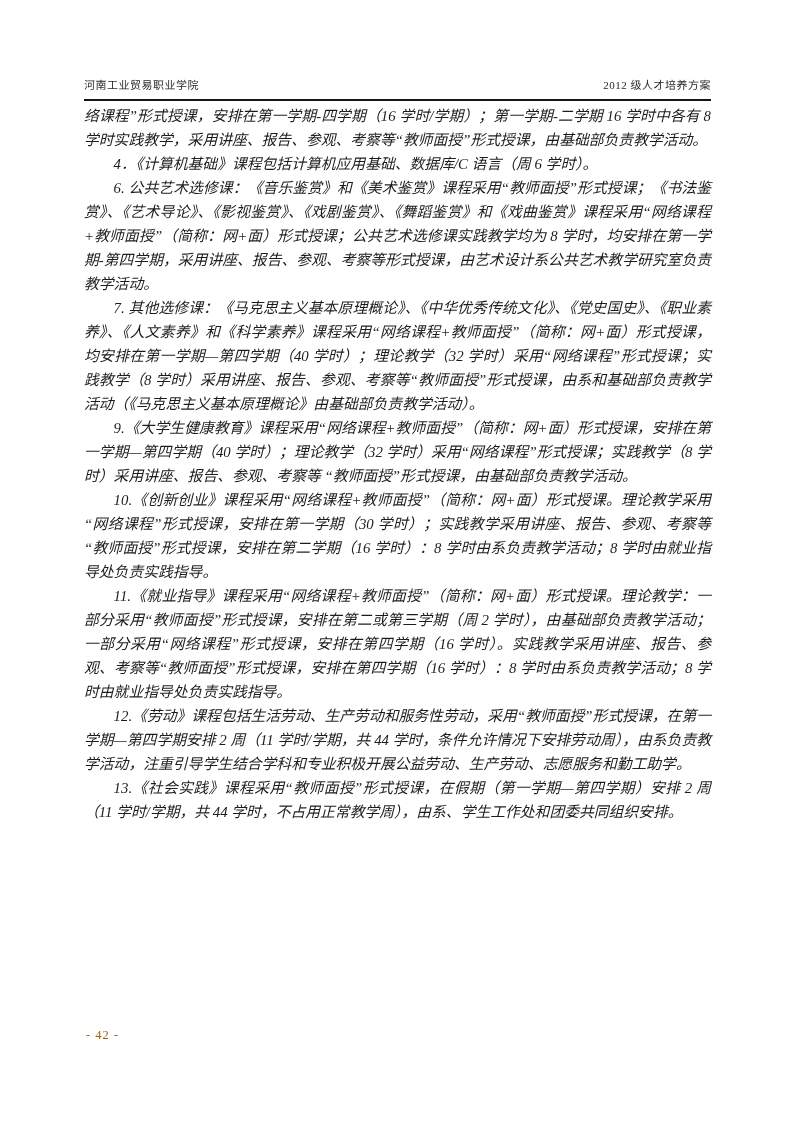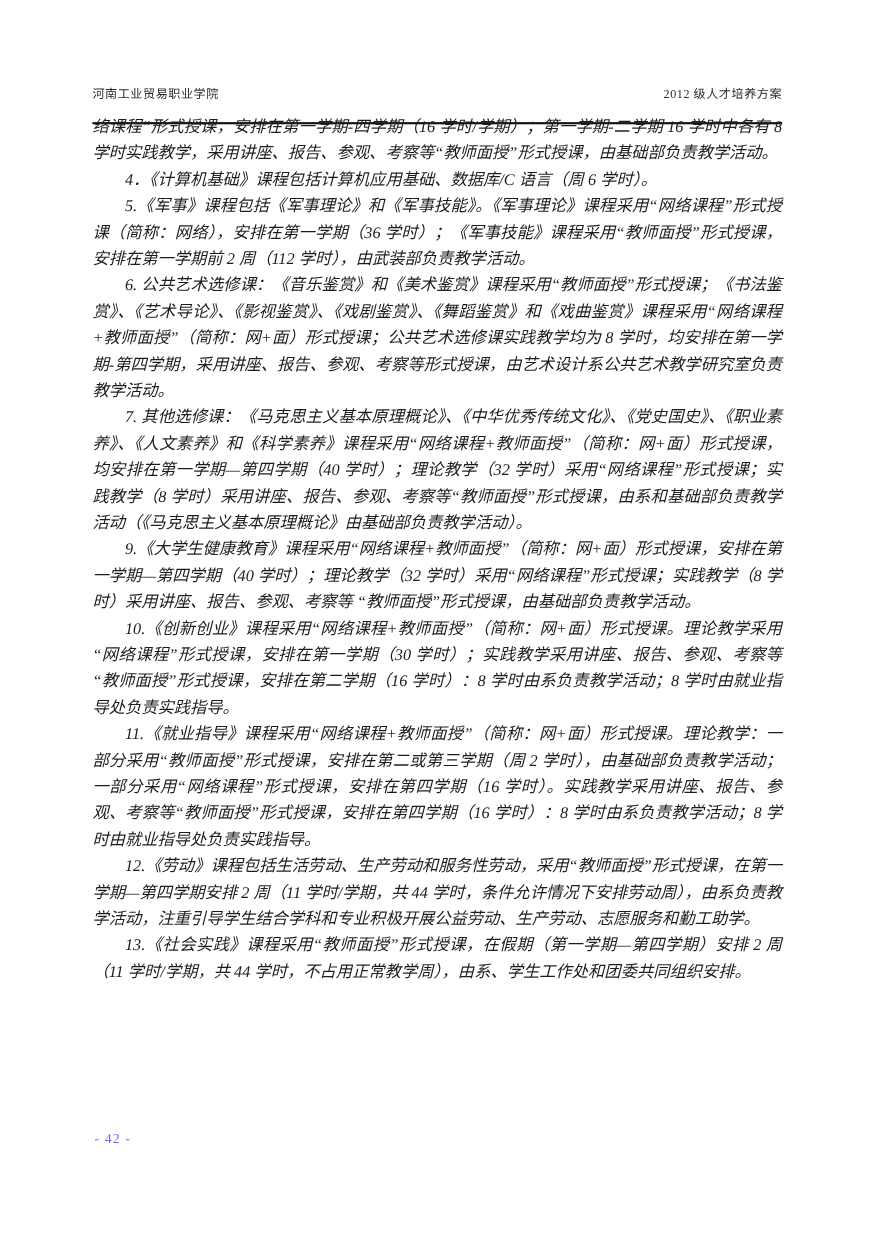--- a/index.html
+++ b/index.html
@@ -20,21 +20,21 @@
     position: absolute;
     left: 84px;
     right: 82px;
     top: 76px;
     display: flex;
     justify-content: space-between;
     align-items: flex-end;
     font-size: 11px;
     letter-spacing: 0.5px;
     color: #2a2a2a;
-    padding-bottom: 19px;
+    padding-bottom: 7px;
     border-bottom: 2px solid #151515;
   }
   .doc-body {
     position: absolute;
     left: 84px;
     right: 82px;
     top: 104px;
     font-size: 14.8px;
     line-height: 24px;
     text-align: justify;
@@ -47,38 +47,37 @@
   }
   .para.no-indent {
     text-indent: 0;
   }
   .page-footer {
     position: absolute;
     left: 86px;
     top: 1028px;
     font-size: 12.5px;
     letter-spacing: 1px;
-    color: #8b5cf6;
+    color: #a16207;
     text-align: center;
   }
 </style>
 </head>
 <body>
 
 <div class="page">
 
   <div class="page-header">
     <span>河南工业贸易职业学院</span>
     <span>2012 级人才培养方案</span>
   </div>
 
   <div class="doc-body">
     <p class="para no-indent">络课程”形式授课，安排在第一学期-四学期（16 学时/学期）；第一学期-二学期 16 学时中各有 8 学时实践教学，采用讲座、报告、参观、考察等“教师面授”形式授课，由基础部负责教学活动。</p>
     <p class="para">4．《计算机基础》课程包括计算机应用基础、数据库/C 语言（周 6 学时）。</p>
-    <p class="para">5.《军事》课程包括《军事理论》和《军事技能》。《军事理论》课程采用“网络课程”形式授课（简称：网络），安排在第一学期（36 学时）；《军事技能》课程采用“教师面授”形式授课，安排在第一学期前 2 周（112 学时），由武装部负责教学活动。</p>
     <p class="para">6. 公共艺术选修课：《音乐鉴赏》和《美术鉴赏》课程采用“教师面授”形式授课；《书法鉴赏》、《艺术导论》、《影视鉴赏》、《戏剧鉴赏》、《舞蹈鉴赏》和《戏曲鉴赏》课程采用“网络课程+教师面授”（简称：网+面）形式授课；公共艺术选修课实践教学均为 8 学时，均安排在第一学期-第四学期，采用讲座、报告、参观、考察等形式授课，由艺术设计系公共艺术教学研究室负责教学活动。</p>
     <p class="para">7. 其他选修课：《马克思主义基本原理概论》、《中华优秀传统文化》、《党史国史》、《职业素养》、《人文素养》和《科学素养》课程采用“网络课程+教师面授”（简称：网+面）形式授课，均安排在第一学期—第四学期（40 学时）；理论教学（32 学时）采用“网络课程”形式授课；实践教学（8 学时）采用讲座、报告、参观、考察等“教师面授”形式授课，由系和基础部负责教学活动（《马克思主义基本原理概论》由基础部负责教学活动）。</p>
     <p class="para">9.《大学生健康教育》课程采用“网络课程+教师面授”（简称：网+面）形式授课，安排在第一学期—第四学期（40 学时）；理论教学（32 学时）采用“网络课程”形式授课；实践教学（8 学时）采用讲座、报告、参观、考察等 “教师面授”形式授课，由基础部负责教学活动。</p>
     <p class="para">10.《创新创业》课程采用“网络课程+教师面授”（简称：网+面）形式授课。理论教学采用“网络课程”形式授课，安排在第一学期（30 学时）；实践教学采用讲座、报告、参观、考察等“教师面授”形式授课，安排在第二学期（16 学时）：8 学时由系负责教学活动；8 学时由就业指导处负责实践指导。</p>
     <p class="para">11.《就业指导》课程采用“网络课程+教师面授”（简称：网+面）形式授课。理论教学：一部分采用“教师面授”形式授课，安排在第二或第三学期（周 2 学时），由基础部负责教学活动；一部分采用“网络课程”形式授课，安排在第四学期（16 学时）。实践教学采用讲座、报告、参观、考察等“教师面授”形式授课，安排在第四学期（16 学时）：8 学时由系负责教学活动；8 学时由就业指导处负责实践指导。</p>
     <p class="para">12.《劳动》课程包括生活劳动、生产劳动和服务性劳动，采用“教师面授”形式授课，在第一学期—第四学期安排 2 周（11 学时/学期，共 44 学时，条件允许情况下安排劳动周），由系负责教学活动，注重引导学生结合学科和专业积极开展公益劳动、生产劳动、志愿服务和勤工助学。</p>
     <p class="para">13.《社会实践》课程采用“教师面授”形式授课，在假期（第一学期—第四学期）安排 2 周（11 学时/学期，共 44 学时，不占用正常教学周），由系、学生工作处和团委共同组织安排。</p>
   </div>
 
   <div class="page-footer">

